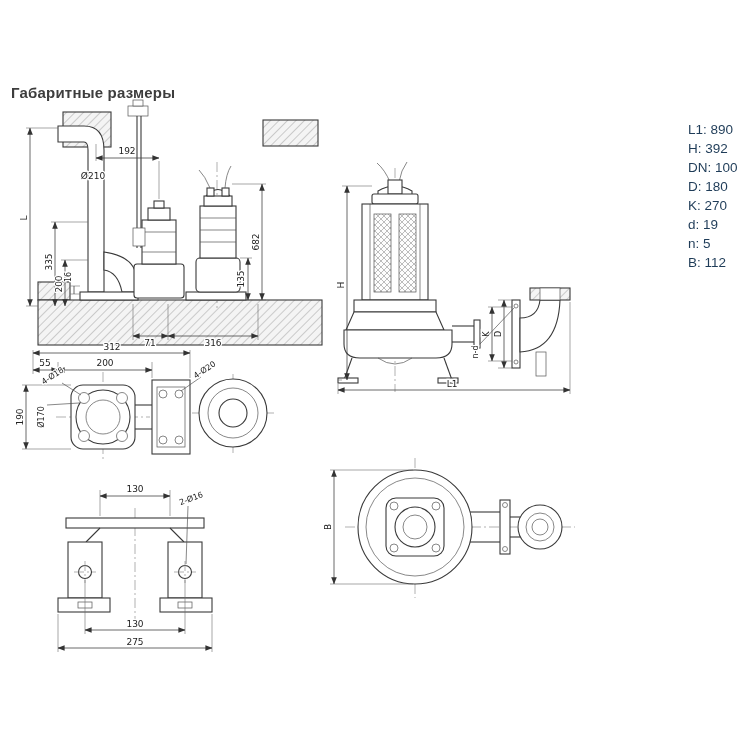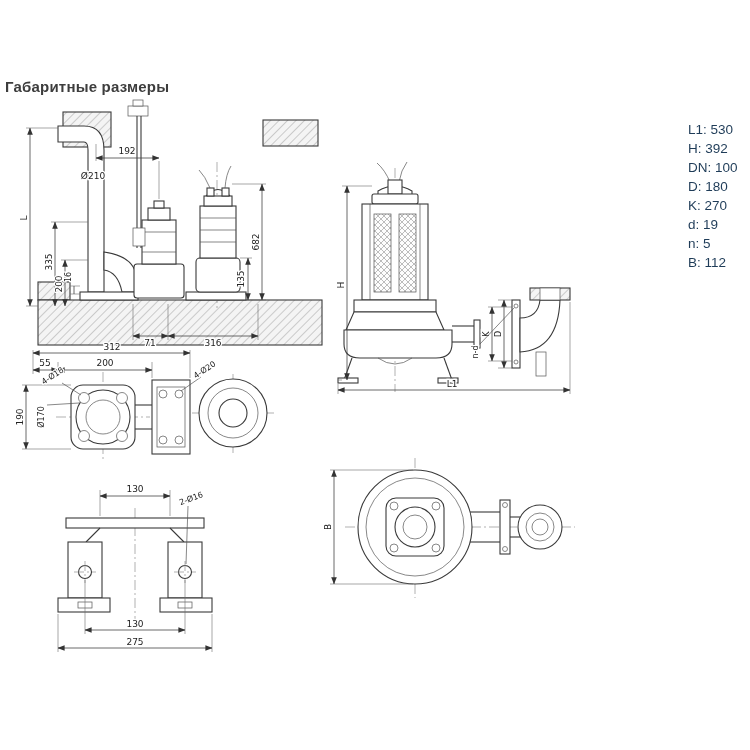--- a/index.html
+++ b/index.html
@@ -1,21 +1,21 @@
 <!DOCTYPE html>
 <html><head>
 <meta charset="utf-8">
 <style>
   html,body { margin:0; padding:0; background:#fff; }
   .page {
     position:relative; width:750px; height:750px; background:#ffffff;
     font-family:"Liberation Sans", sans-serif; overflow:hidden;
   }
   .title {
-    position:absolute; left:5px; top:78px; margin:0;
+    position:absolute; left:5px; top:78px; margin:6px;
     font-size:15px; font-weight:bold; color:#3d3d3d; letter-spacing:0.2px;
   }
   .specs {
     position:absolute; left:688px; top:120px; margin:0; padding:0;
     list-style:none; font-size:13.5px; line-height:19px; color:#1f3c58;
     white-space:nowrap;
   }
   svg.drawing { position:absolute; left:0; top:0; }
   
   .obj  { stroke:#3a3a3a; stroke-width:1.1; }
@@ -31,21 +31,21 @@
   .small { font-size:8px; }
 </style>
 </head>
 <body>
 
 <div class="page">
 
   <h1 class="title">Габаритные размеры</h1>
 
   <ul class="specs">
-    <li>L1: 530</li>
+    <li>L1: 890</li>
     <li>H: 392</li>
     <li>DN: 100</li>
     <li>D: 180</li>
     <li>K: 270</li>
     <li>d: 19</li>
     <li>n: 5</li>
     <li>B: 112</li>
   </ul>
 
   <svg class="drawing" width="750" height="750" viewBox="0 0 750 750">

